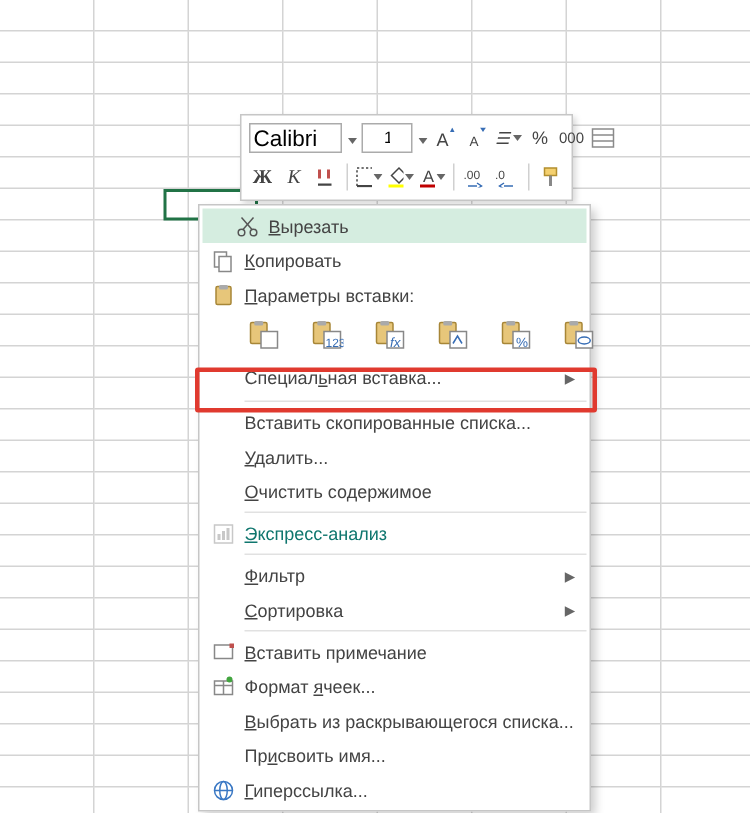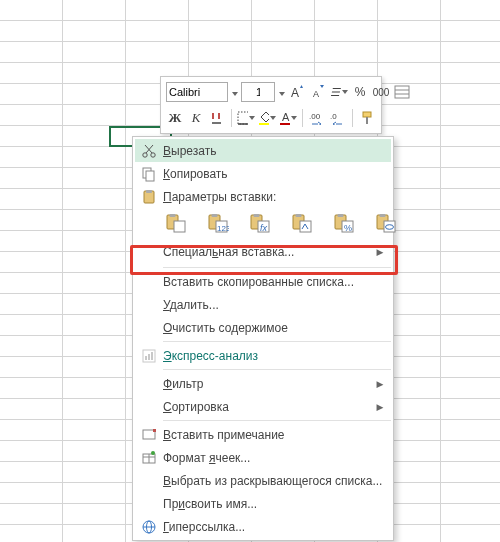--- a/index.html
+++ b/index.html
@@ -44,21 +44,21 @@
   background: #fff;
   border: 1px solid #c6c6c6;
   padding: 3px 5px;
   box-shadow: 2px 2px 4px rgba(0,0,0,0.15);
 }
 .mt-row { display: flex; align-items: center; gap: 3px; height: 24px; }
 .mt-row + .mt-row { margin-top: 2px; }
 .mt-font {
   width: 62px; height: 20px;
   border: 1px solid #ababab;
-  font-size: 11px;
+  font-size: 15px;
   padding: 1px 2px;
   background: #fff;
 }
 .mt-size {
   width: 34px; height: 20px;
   border: 1px solid #ababab;
   font-size: 11px;
   padding: 1px 14px;
   text-align: left;
   background: #fff;
@@ -96,21 +96,21 @@
 }
 .ctx-item.tall { height: 26px; align-items: center; }
 .ctx-icon {
   width: 28px;
   display: flex;
   align-items: center;
   justify-content: center;
 }
 .ctx-label { flex: 1; }
 .ctx-label .ul { text-decoration: underline; }
-.ctx-item.hover { background: #d5ede0; }
+.ctx-item.hover { background: #d5ede0; padding-left: 16px; }
 .ctx-item.disabled { color: #0f766e; }
 .ctx-sep { height: 1px; background: #e1e1e1; margin: 2px 0 2px 28px; }
 .ctx-arrow {
   width: 10px; text-align: center;
   font-size: 9px; color: #666;
 }
 
 .paste-opts {
   display: flex;
   gap: 20px;

